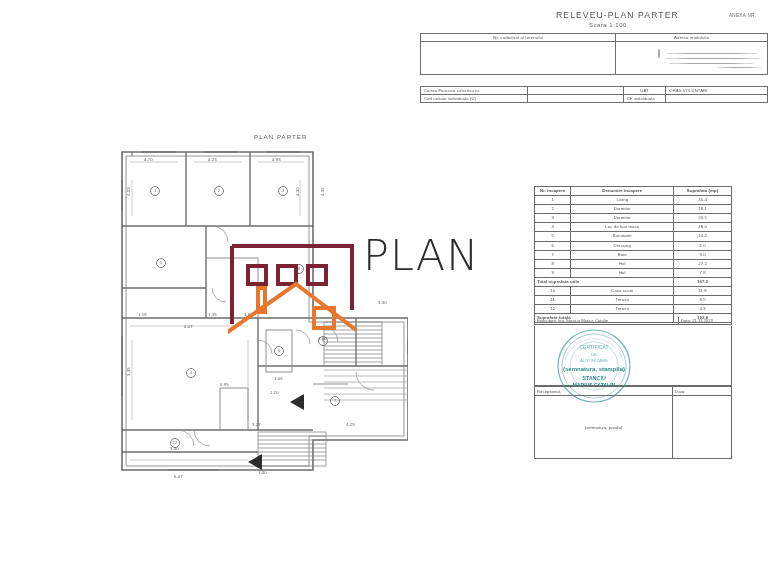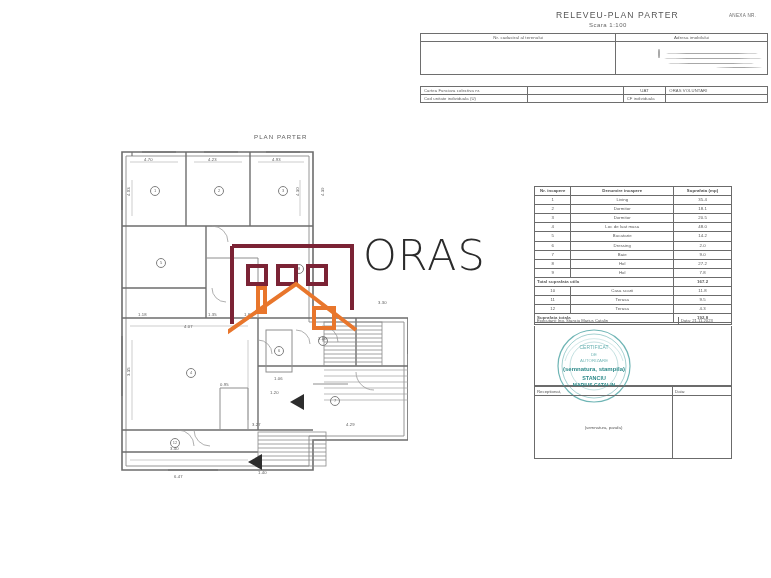--- a/index.html
+++ b/index.html
@@ -303,21 +303,21 @@
         <rect x="50" y="28" width="18" height="18"></rect>
         <rect x="80" y="28" width="18" height="18"></rect>
       </g>
 
       <g stroke="#E8762C" fill="none" stroke-width="4">
         <path d="M-6,98 L68,46 L128,92"></path>
         <rect x="30" y="50" width="7" height="24"></rect>
         <rect x="86" y="70" width="20" height="20"></rect>
       </g>
     </svg>
-    <div id="logo-text-b">ORAS</div>
+    <div id="logo-text-b">PLAN</div>
   </div>
 
   <table id="room-table" class="abs">
     <tbody>
         <tr class="hdr">
       <td class="c1">Nr. incapere</td>
       <td class="c2">Denumire incapere</td>
       <td class="c3">Suprafata (mp)</td>
     </tr>
 

